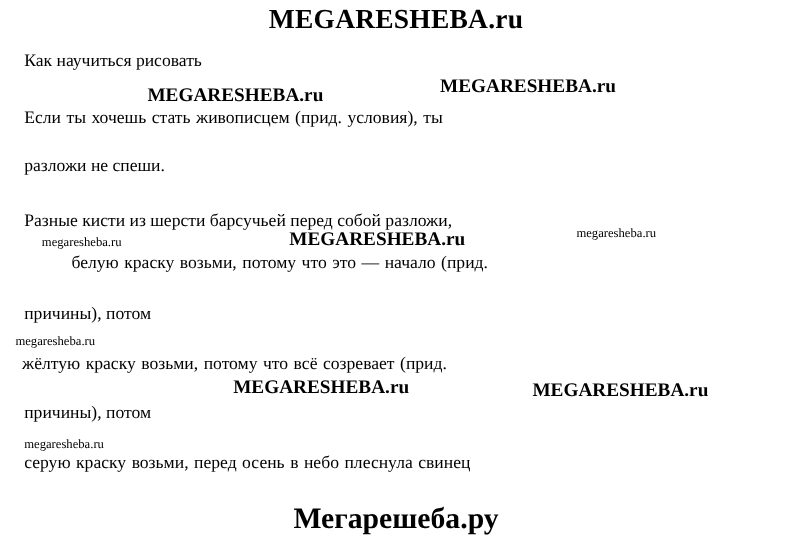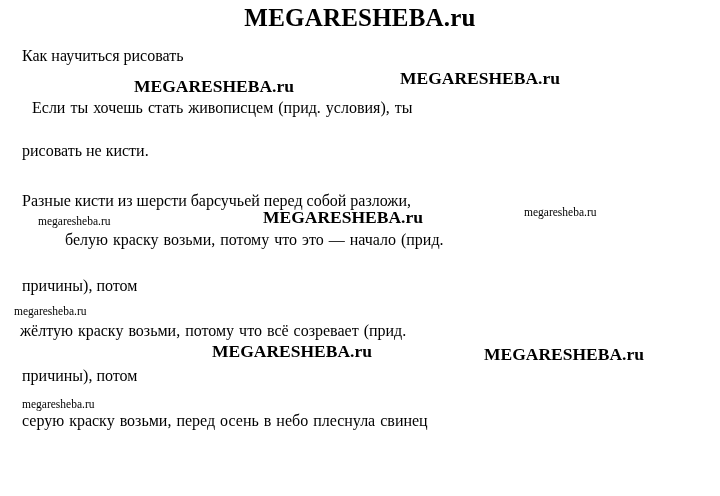--- a/index.html
+++ b/index.html
@@ -66,36 +66,37 @@
 </style>
 </head>
 <body>
 
 <div class="page">
 
   <div class="top-brand">MEGARESHEBA.ru</div>
 
   <div id="lines-container">
       <div class="line" style="top: 47px; left: 22px;">Как научиться рисовать</div>
-      <div class="line" style="top: 99px; left: 32px; word-spacing: 1px;">Если  ты  хочешь  стать  живописцем  (прид.  условия),  ты</div>
-      <div class="line" style="top: 142px; left: 22px;">рисовать не кисти.</div>
+      <div class="line" style="top: 99px; left: 22px; word-spacing: 1px;">Если  ты  хочешь  стать  живописцем  (прид.  условия),  ты</div>
+      <div class="line" style="top: 142px; left: 22px;">разложи не спеши.</div>
       <div class="line" style="top: 192px; left: 22px;">Разные кисти из шерсти барсучьей перед собой разложи,</div>
       <div class="line" style="top: 231px; left: 22px; word-spacing: 1px; margin-left: 43px;">белую  краску  возьми,  потому  что  это  —  начало  (прид.</div>
       <div class="line" style="top: 277px; left: 22px;">причины), потом</div>
       <div class="line" style="top: 322px; left: 20px; word-spacing: 1px;">жёлтую  краску  возьми,  потому  что  всё  созревает  (прид.</div>
       <div class="line" style="top: 367px; left: 22px;">причины), потом</div>
       <div class="line" style="top: 412px; left: 22px; word-spacing: 1px;">серую  краску  возьми,  перед  осень  в  небо  плеснула  свинец</div>
     </div>
 
   <div id="watermarks-container">
       <div class="wm big" style="top: 76px; left: 134px;">MEGARESHEBA.ru</div>
       <div class="wm big" style="top: 68px; left: 400px;">MEGARESHEBA.ru</div>
       <div class="wm small" style="top: 215px; left: 38px;">megaresheba.ru</div>
       <div class="wm big" style="top: 207px; left: 263px;">MEGARESHEBA.ru</div>
       <div class="wm small" style="top: 206px; left: 524px;">megaresheba.ru</div>
       <div class="wm small" style="top: 305px; left: 14px;">megaresheba.ru</div>
       <div class="wm big" style="top: 341px; left: 212px;">MEGARESHEBA.ru</div>
       <div class="wm big" style="top: 344px; left: 484px;">MEGARESHEBA.ru</div>
       <div class="wm small" style="top: 398px; left: 22px;">megaresheba.ru</div>
     </div>
 
+  <div class="bottom-brand">Мегарешеба.ру</div>
 
 </div>
 
 </body></html>

